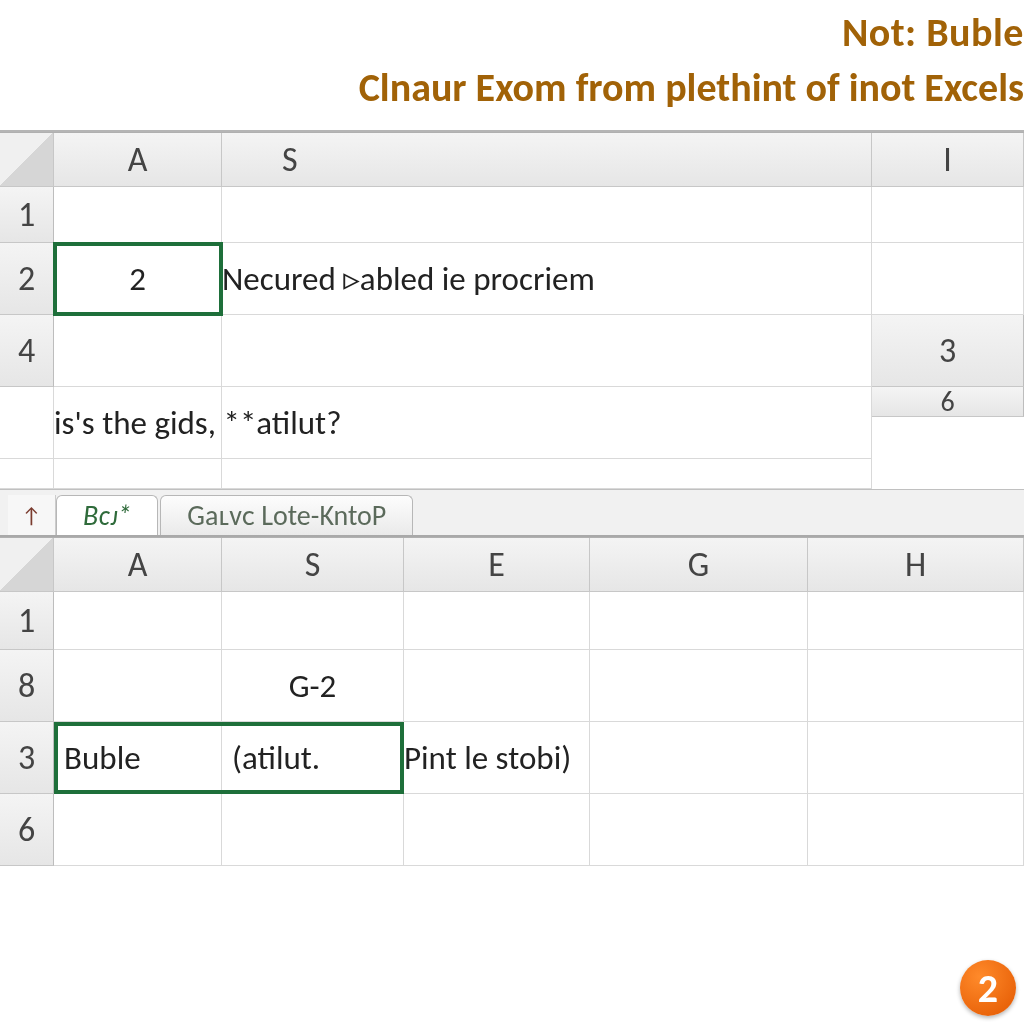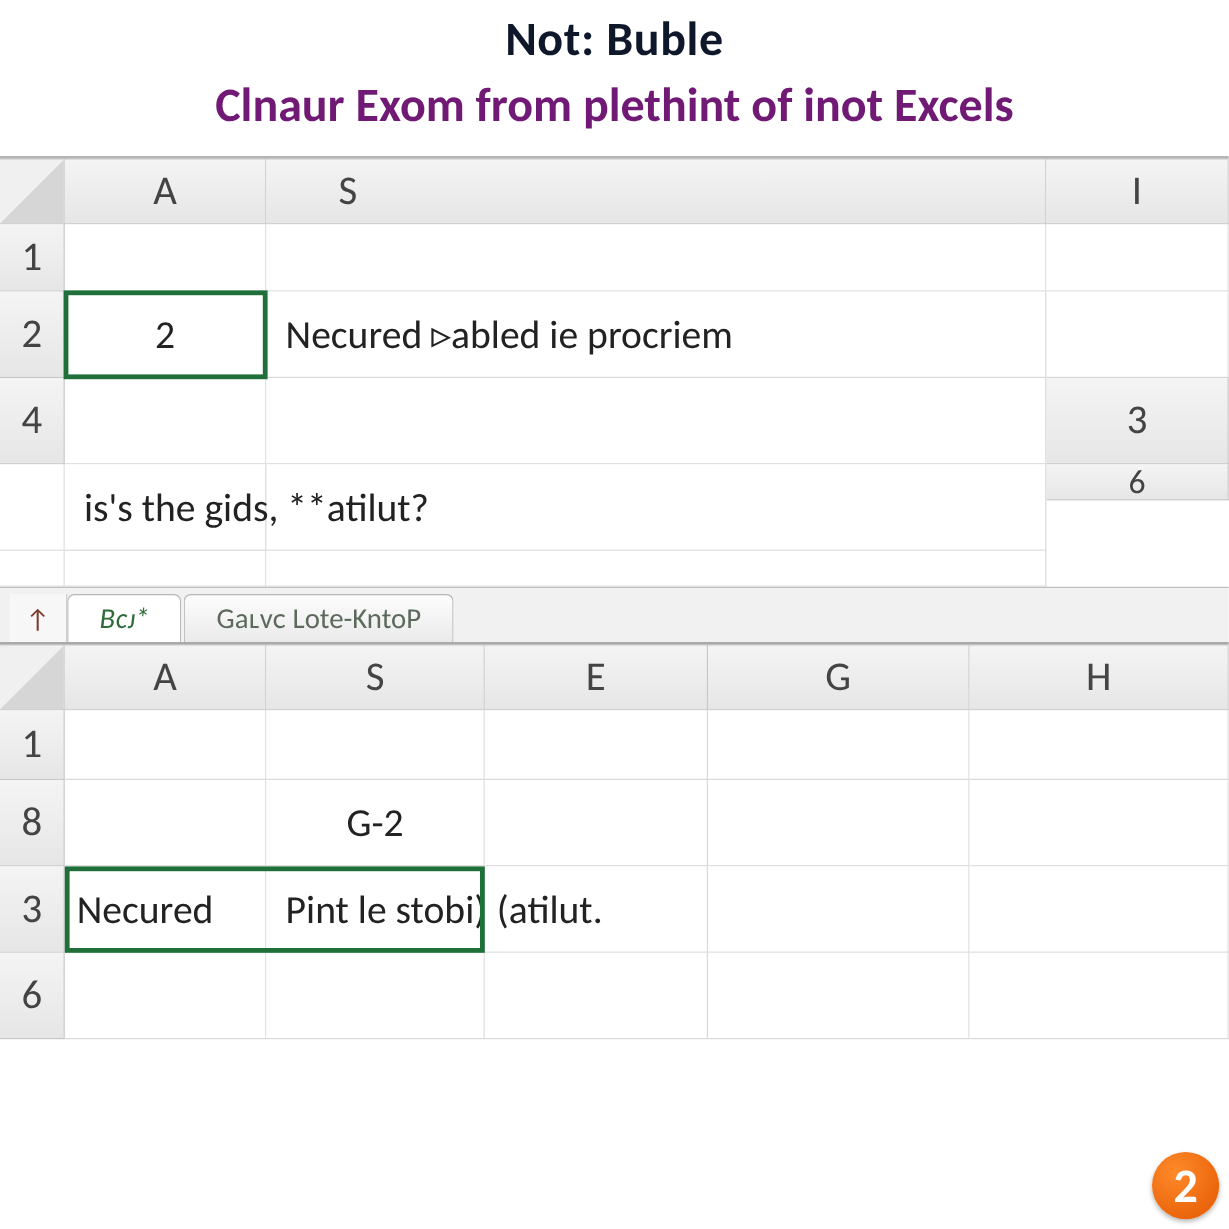--- a/index.html
+++ b/index.html
@@ -11,28 +11,29 @@
     overflow: hidden;
     position: relative;
   }
   .title-block {
     text-align: center;
     padding: 8px 0 4px 0;
   }
   .title {
     font-size: 40px;
     font-weight: 700;
-    color: #0f172a;
+    color: #a16207;
     letter-spacing: 0.5px;
+    text-align: right;
   }
   .subtitle {
     font-size: 40px;
     font-weight: 700;
-    color: #701a75;
-    text-align: center;
+    color: #a16207;
+    text-align: right;
     margin-top: 2px;
   }
   .hr-sep {
     border: none;
     border-top: 2px solid #b5b5b5;
     margin-top: 18px;
   }
 
   
   .sheet {
@@ -81,21 +82,21 @@
   }
   .cell.center { justify-content: center; }
   .cell.nowrap { white-space: nowrap; overflow: visible; z-index: 2; }
   .selected {
     outline: 4px solid #1e6f3a;
     outline-offset: -3px;
     z-index: 5;
   }
   .overflow-text {
     position: absolute;
-    left: 16px;
+    left: 0;
     white-space: nowrap;
   }
   
   .tab-strip {
     display: flex;
     align-items: flex-end;
     height: 48px;
     background: #f1f1f1;
     border-top: 1px solid #c0c0c0;
     border-bottom: 2px solid #a9a9a9;
@@ -111,21 +112,21 @@
     font-size: 22px;
     color: #7a3b2e;
     border-right: 1px solid #ccc;
     background: #f7f7f7;
   }
   .tab {
     height: 40px;
     padding: 0 26px;
     display: flex;
     align-items: center;
-    font-size: 24px;
+    font-size: 28px;
     background: linear-gradient(#fdfdfd, #eaeaea);
     border: 1px solid #b7b7b7;
     border-bottom: none;
     border-top-left-radius: 6px;
     border-top-right-radius: 6px;
     margin-right: 2px;
     color: #3d5d3d;
   }
   .tab.active {
     background: #ffffff;
@@ -229,25 +230,25 @@
     <div class="cell" style="height:58px"></div>
 
     <div class="row-head">8</div>
     <div class="cell"></div>
     <div class="cell center">G-2</div>
     <div class="cell"></div>
     <div class="cell"></div>
     <div class="cell"></div>
 
     <div class="row-head">3</div>
-    <div class="cell">Necured</div>
+    <div class="cell">Buble</div>
+    <div class="cell">(atilut.</div>
     <div class="cell nowrap">
         <span class="overflow-text">Pint le stobi)</span>
       </div>
-    <div class="cell">(atilut.</div>
     <div class="cell"></div>
     <div class="cell"></div>
 
     <div class="row-head">6</div>
     <div class="cell"></div>
     <div class="cell"></div>
     <div class="cell"></div>
     <div class="cell"></div>
     <div class="cell"></div>
   </div>

